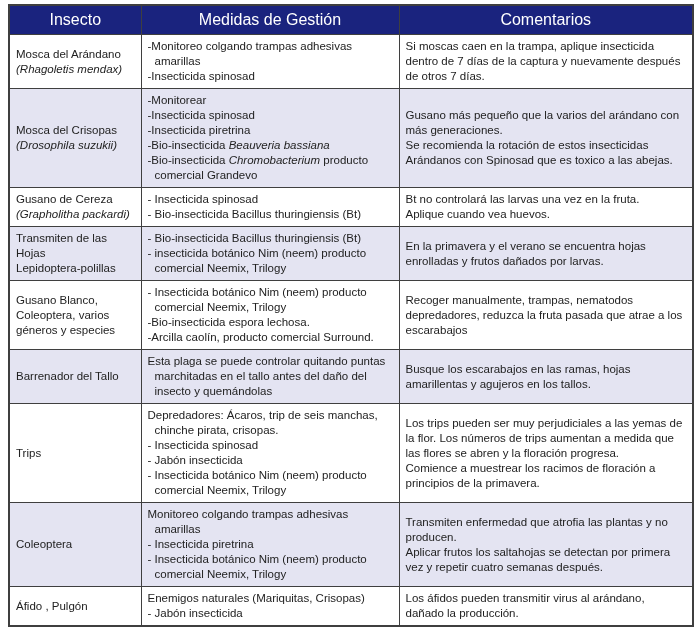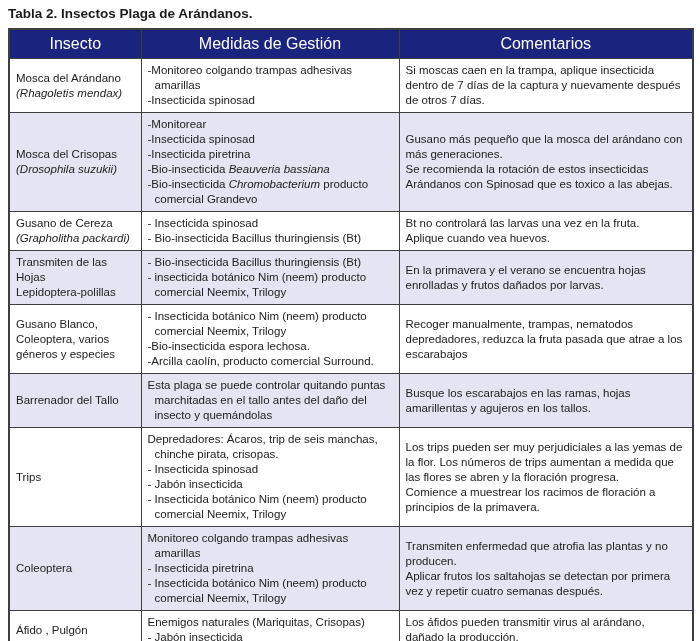--- a/index.html
+++ b/index.html
@@ -53,21 +53,20 @@
   .pest-table tbody tr:nth-child(even) td {
     background: var(--alt-row-bg);
   }
   .m-line { padding-left: 7px; text-indent: -7px; }
   .cell-line i { font-style: italic; margin-top: 39px; }
 </style>
 </head>
 <body>
 
 <div class="page">
-  <div class="doc-title">Tabla 2. Insectos Plaga de Arándanos.</div>
   <table class="pest-table">
     <colgroup>
       <col style="width:132px">
       <col style="width:258px">
       <col style="width:294px">
     </colgroup>
     <thead>
       <tr>
         <th>Insecto</th>
         <th>Medidas de Gestión</th>
@@ -94,21 +93,21 @@
             <div class="cell-line"><i>(Drosophila suzukii)</i></div>
           </td>
           <td>
             <div class="cell-line m-line"><span>-Monitorear</span></div>
             <div class="cell-line m-line"><span>-Insecticida spinosad</span></div>
             <div class="cell-line m-line"><span>-Insecticida piretrina</span></div>
             <div class="cell-line m-line"><span>-Bio-insecticida </span><i>Beauveria bassiana</i></div>
             <div class="cell-line m-line"><span>-Bio-insecticida </span><i>Chromobacterium</i><span> producto comercial Grandevo</span></div>
           </td>
           <td>
-            <div class="cell-line"><span>Gusano más pequeño que la mosca del arándano con más generaciones.</span></div>
+            <div class="cell-line"><span>Gusano más pequeño que la varios del arándano con más generaciones.</span></div>
             <div class="cell-line"><span>Se recomienda la rotación de estos insecticidas</span></div>
             <div class="cell-line"><span>Arándanos con Spinosad que es toxico a las abejas.</span></div>
           </td>
         </tr>
         <tr>
           <td>
             <div class="cell-line"><span>Gusano de Cereza</span></div>
             <div class="cell-line"><i>(Grapholitha packardi)</i></div>
           </td>
           <td>

